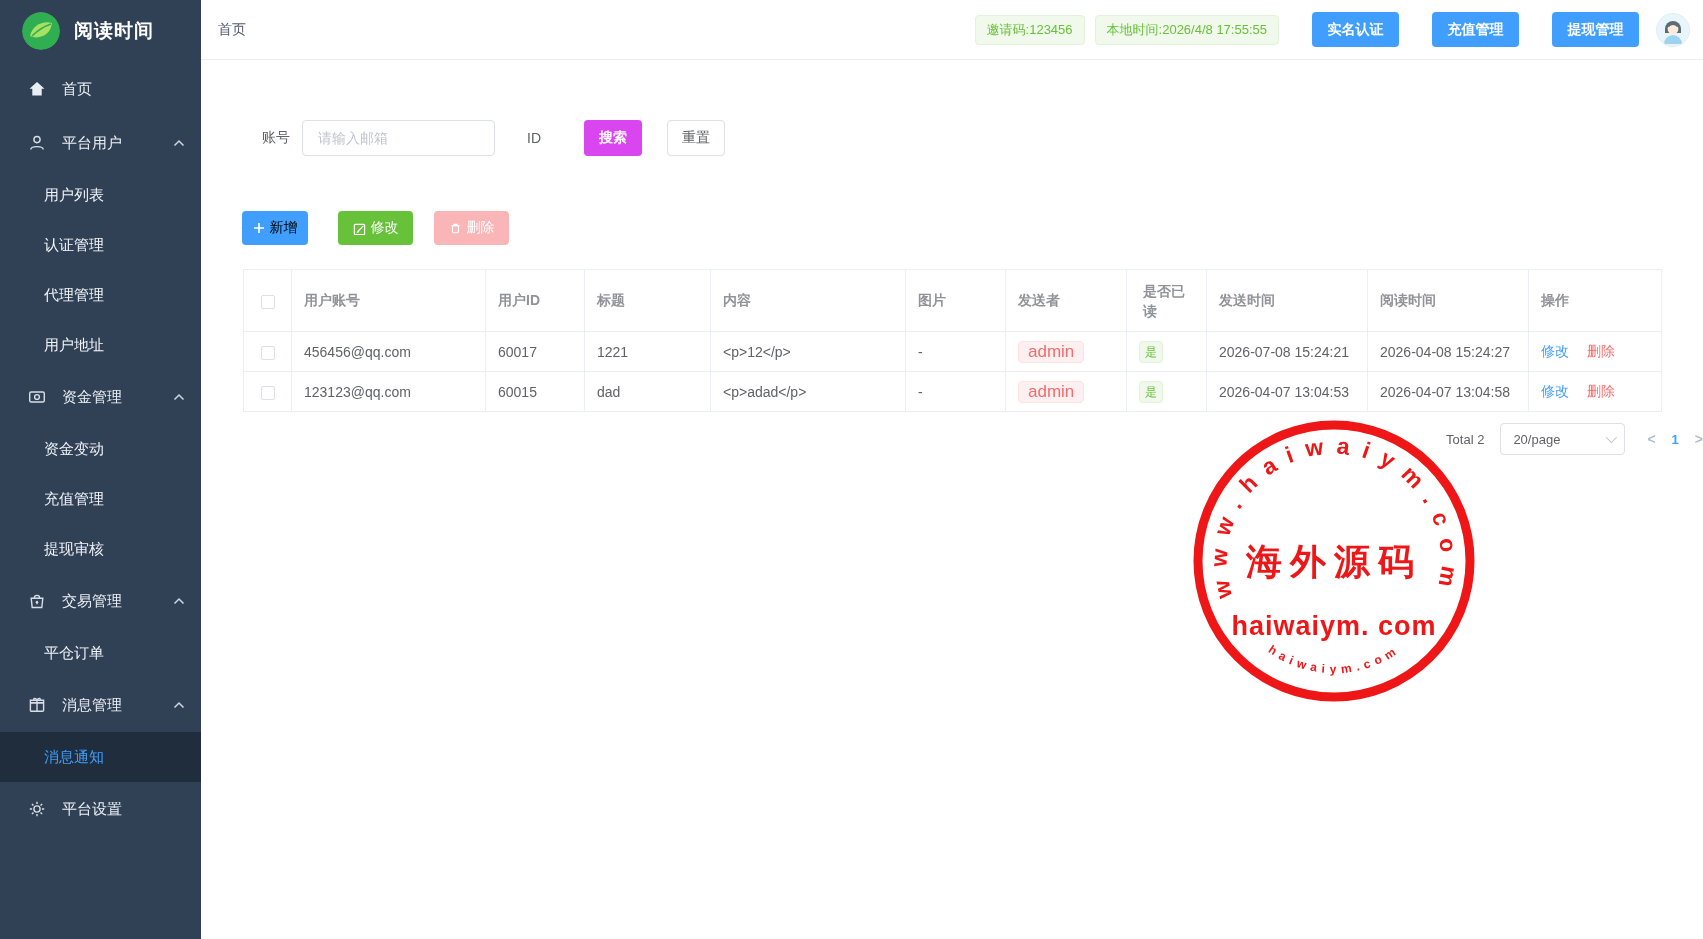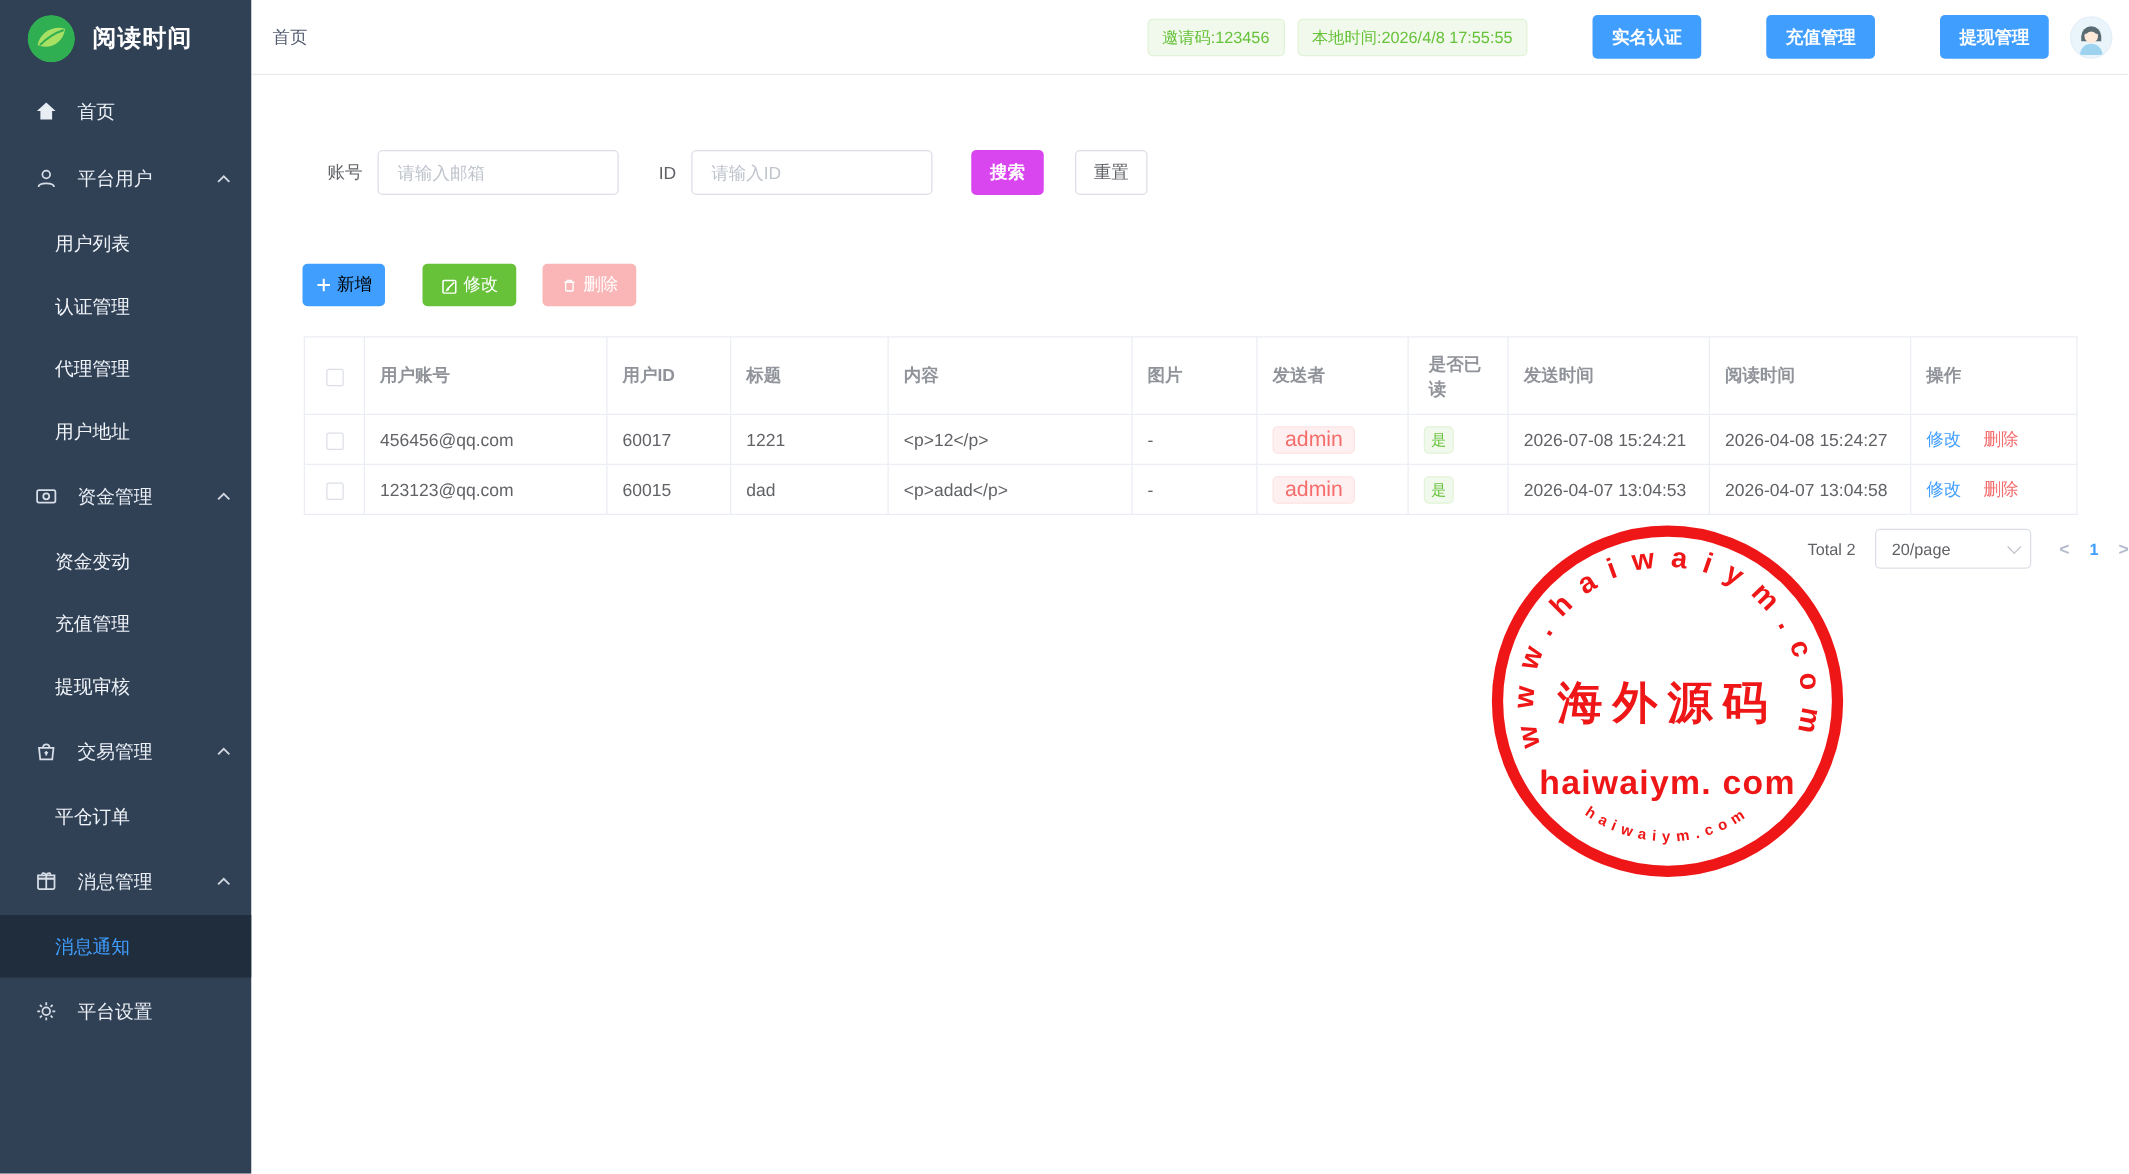--- a/index.html
+++ b/index.html
@@ -22,21 +22,21 @@
   .smi { height:50px; display:flex; align-items:center; padding-left:44px; color:#f2f5fa; font-size:15px; cursor:pointer; }
   .smi.active { background:#1f2d3d; color:#409eff; }
   
   .topbar { position:absolute; left:201px; top:0; width:1502px; height:60px; background:#fff;
             border-bottom:1px solid #ececec; display:flex; align-items:center; }
   .breadcrumb { margin-left:17px; font-size:14px; color:#515a6e; }
   .topbar-right { margin-left:auto; display:flex; align-items:center; margin-right:13px; }
   .badge { background:#f0f9eb; border:1px solid #e1f3d8; color:#67c23a; font-size:13px;
            height:30px; display:flex; align-items:center; padding:0 11px; border-radius:4px; margin-left:10px; }
   .tb-btn { width:87px; height:35px; background:#409eff; color:#fff; font-size:14px; font-weight:bold;
-            border:none; border-radius:4px; margin-left:52px; display:flex; align-items:center; justify-content:center; cursor:pointer; }
+            border:none; border-radius:4px; margin-left:33px; display:flex; align-items:center; justify-content:center; cursor:pointer; }
   .avatar { width:34px; height:34px; border-radius:50%; margin-left:17px; background:#eaf4fb; overflow:hidden; border:1px solid #e3eef7; cursor:pointer; }
   
   .main { position:absolute; left:201px; top:60px; width:1550px; height:879px; background:#fff; }
   .filters { position:absolute; left:61px; top:60px; height:36px; display:flex; align-items:center; }
   .f-label { font-size:14px; color:#606266; margin-right:12px; }
   .inp { height:36px; border:1px solid #dcdfe6; border-radius:4px; padding:0 15px; font-size:14px;
          color:#606266; width:193px; outline:none; }
   .inp::placeholder { color:#bfc4cc; }
   .btn { display:inline-flex; align-items:center; justify-content:center; border:none; border-radius:4px;
          font-size:14px; cursor:pointer; }
@@ -203,21 +203,20 @@
     </div>
   </div>
 </header>
 
 <main class="main">
 
   <div class="filters">
     <span class="f-label">账号</span>
     <input class="inp" type="text" placeholder="请输入邮箱" style="">
     <span class="f-label" style="margin-left:32px">ID</span>
-    <input class="inp" type="text" placeholder="请输入ID" style="">
     <button class="btn btn-search">搜索</button>
     <button class="btn btn-reset">重置</button>
   </div>
 
   <div class="toolbar">
     <button class="btn btn-add">
       <svg class="btn-ic" width="12" height="12" viewBox="0 0 12 12">
         <path d="M6 1 V11 M1 6 H11" stroke="#fff" stroke-width="1.6"></path>
       </svg>
       <span>新增</span>

